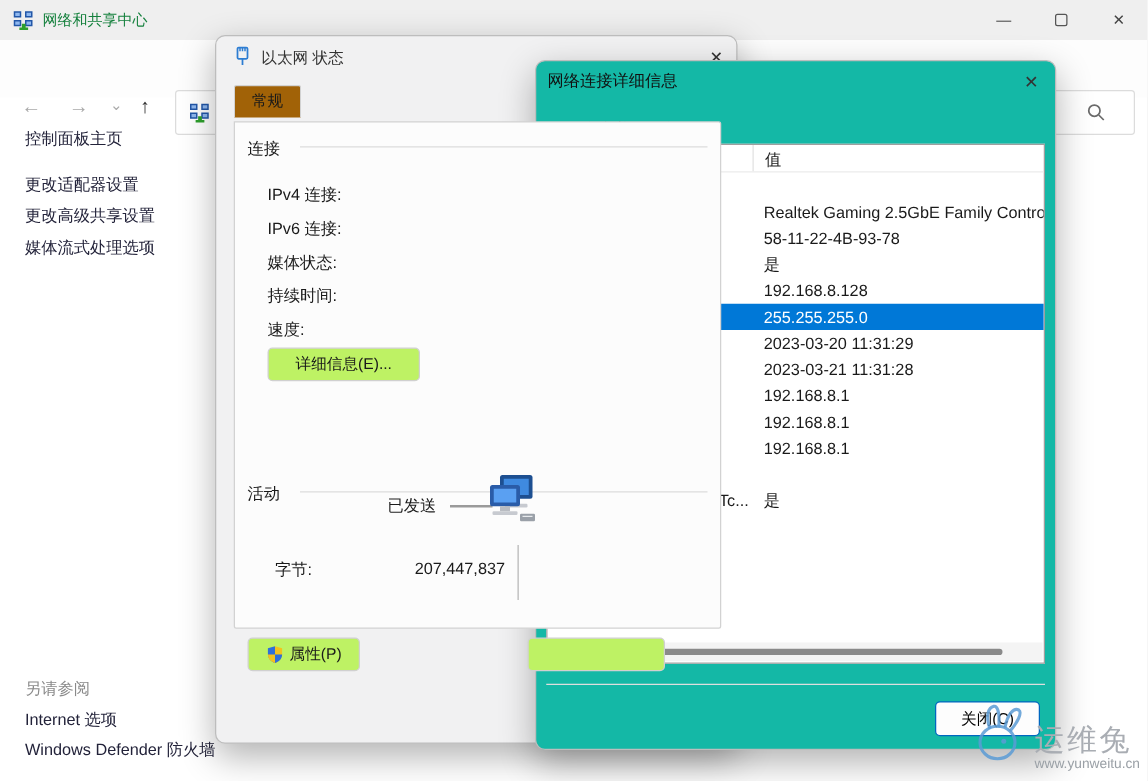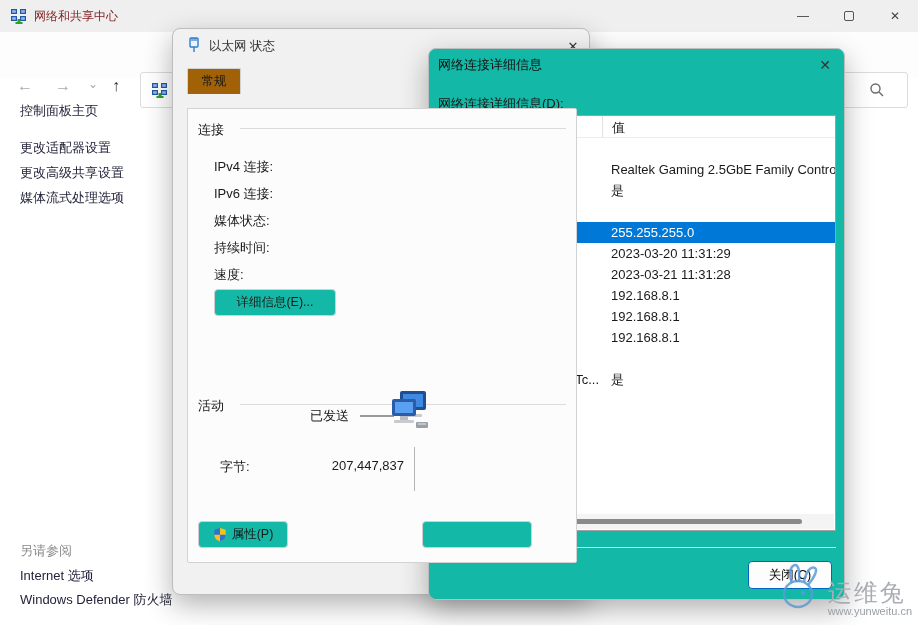--- a/index.html
+++ b/index.html
@@ -3,21 +3,21 @@
 <meta charset="utf-8">
 <style>
   * { margin:0; padding:0; box-sizing:border-box; }
   html,body { width:918px; height:625px; overflow:hidden; }
   body { font-family:"Liberation Sans","DejaVu Sans",sans-serif; font-size:13px; color:#1a1a1a; background:#e8e8e8; }
   #screen { position:relative; width:918px; height:625px; background:#fff; overflow:hidden; }
 
   
   .titlebar { position:absolute; left:0; top:0; width:918px; height:32px; background:#efefef; }
   .titlebar .app-icon { position:absolute; left:10px; top:7px; }
-  .titlebar .app-title { position:absolute; left:34px; top:8px; font-size:12px; color:#7f1d1d; }
+  .titlebar .app-title { position:absolute; left:34px; top:8px; font-size:12px; color:#15803d; }
   .win-controls { position:absolute; right:0; top:0; height:32px; display:flex; }
   .win-controls .wc { width:46px; height:32px; display:flex; align-items:center; justify-content:center; color:#444; font-size:12px; }
   .wc-max-box { width:10px; height:10px; border:1px solid #555; border-radius:2px; }
 
   .toolbar { position:absolute; left:0; top:32px; width:918px; height:46px; background:#fdfdfd; }
   .nav-arrow { position:absolute; top:45px; font-size:16px; color:#a9a9a9; width:26px; text-align:center; }
   .nav-up { color:#333; }
   .addressbar { position:absolute; left:140px; top:40px; width:543px; height:36px; background:#fff; border:1px solid #dcdcdc; border-radius:3px; }
   .addressbar .loc-icon { position:absolute; left:10px; top:8px; }
   .searchbox { position:absolute; left:690px; top:40px; width:218px; height:36px; background:#fff; border:1px solid #dcdcdc; border-radius:3px; }
@@ -29,26 +29,26 @@
   
   .dialog { position:absolute; border:1px solid #bdbdbd; border-radius:8px; box-shadow:0 10px 28px rgba(0,0,0,.3); overflow:hidden; }
   .dlg-close { position:absolute; display:flex; align-items:center; justify-content:center; color:#333; font-size:13px; cursor:pointer; }
 
   
   #status-dialog { left:172px; top:28px; width:418px; height:567px; background:#f1f1f2; }
   #status-dialog .dlg-title { position:absolute; left:36px; top:9px; font-size:12.5px; color:#333; }
   #status-dialog .plug-icon { position:absolute; left:13px; top:7px; }
   #status-dialog .dlg-close { left:385px; top:4px; width:30px; height:26px; }
   .tab { position:absolute; left:14px; top:39px; width:54px; height:26px; background:#a16207; border:1px solid #d2d2d2; border-bottom:none; border-radius:2px 2px 0 0; display:flex; align-items:center; justify-content:center; font-size:12.5px; z-index:2; }
-  .tab-panel { position:absolute; left:14px; top:79px; width:390px; height:455px; background:#fcfcfc; border:1px solid #d2d2d2; border-radius:0 2px 2px 2px; z-index:1; }
+  .tab-panel { position:absolute; left:14px; top:68px; width:390px; height:406px; background:#fcfcfc; border:1px solid #d2d2d2; border-radius:0 2px 2px 2px; z-index:1; }
   .group-label { position:absolute; left:10px; font-size:13px; color:#1a1a1a; }
   .group-rule { position:absolute; height:1px; background:#dcdcdc; }
   .fieldlist { position:absolute; left:26px; top:44px; }
   .fieldrow { height:27px; line-height:27px; color:#1a1a1a; }
-  .btn { background:#14b8a6; border:1px solid #d0d0d0; border-radius:4px; font-size:12.5px; color:#1a1a1a; display:flex; align-items:center; justify-content:center; cursor:pointer; font-family:inherit; }
+  .btn { background:#bef264; border:1px solid #d0d0d0; border-radius:4px; font-size:12.5px; color:#1a1a1a; display:flex; align-items:center; justify-content:center; cursor:pointer; font-family:inherit; }
   #details-btn { position:absolute; left:26px; top:180px; width:122px; height:27px; }
   .sent-label { position:absolute; left:122px; top:298px; }
   .sent-line { position:absolute; left:172px; top:306px; width:34px; height:2px; background:#9a9a9a; }
   .pc-icon { position:absolute; left:198px; top:280px; }
   .bytes-label { position:absolute; left:32px; top:349px; }
   .bytes-value { position:absolute; left:100px; top:349px; width:116px; text-align:right; }
   .v-divider { position:absolute; left:226px; top:338px; width:1px; height:44px; background:#b5b5b5; }
   .action-row { position:absolute; left:10px; top:412px; display:flex; gap:8px; }
   .action-row .btn { width:90px; height:27px; gap:5px; }
   #partial-btn { position:absolute; left:234px; top:412px; width:110px; height:27px; }
@@ -232,28 +232,33 @@
           <div class="drow">
             <span class="dp">连接特定的 DNS 后缀</span>
             <span class="dv"></span>
           </div>
 
           <div class="drow">
             <span class="dp">描述</span>
             <span class="dv">Realtek Gaming 2.5GbE Family Controlle</span>
           </div>
 
+          <div class="drow">
+            <span class="dp">物理地址</span>
+            <span class="dv">58-11-22-4B-93-78</span>
+          </div>
 
           <div class="drow">
             <span class="dp">已启用 DHCP</span>
             <span class="dv">是</span>
           </div>
 
           <div class="drow">
             <span class="dp">IPv4 地址</span>
+            <span class="dv">192.168.8.128</span>
           </div>
 
           <div class="drow selected">
             <span class="dp">IPv4 子网掩码</span>
             <span class="dv">255.255.255.0</span>
           </div>
 
           <div class="drow">
             <span class="dp">获得租约的时间</span>
             <span class="dv">2023-03-20 11:31:29</span>

